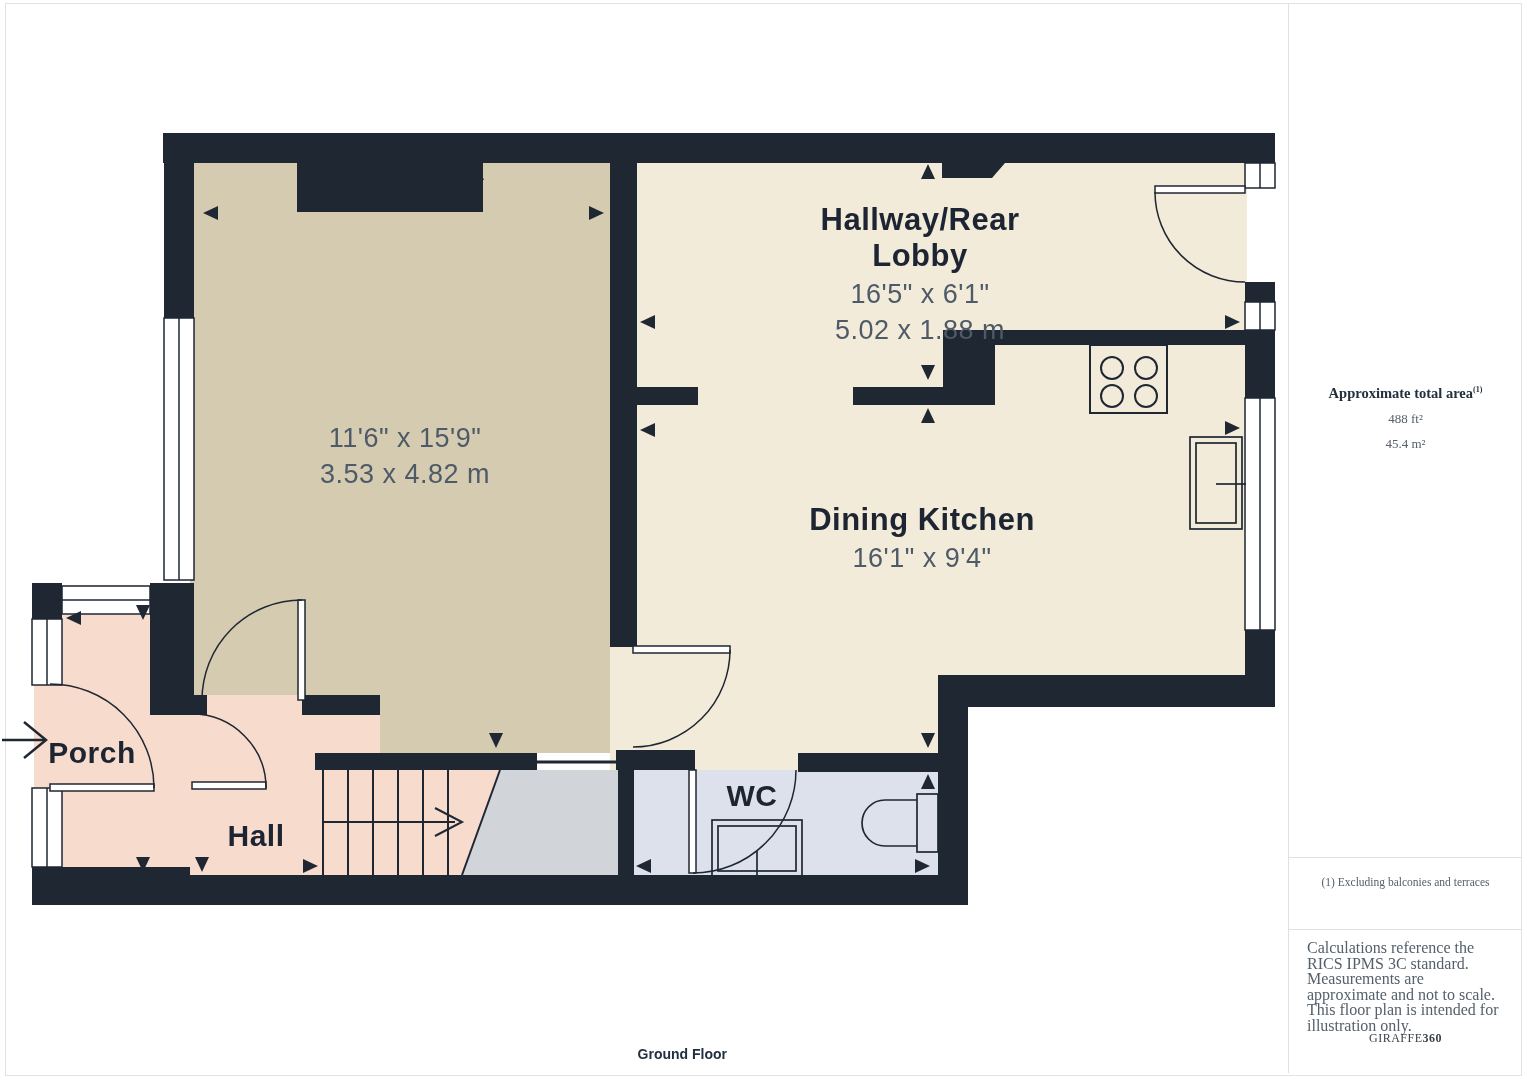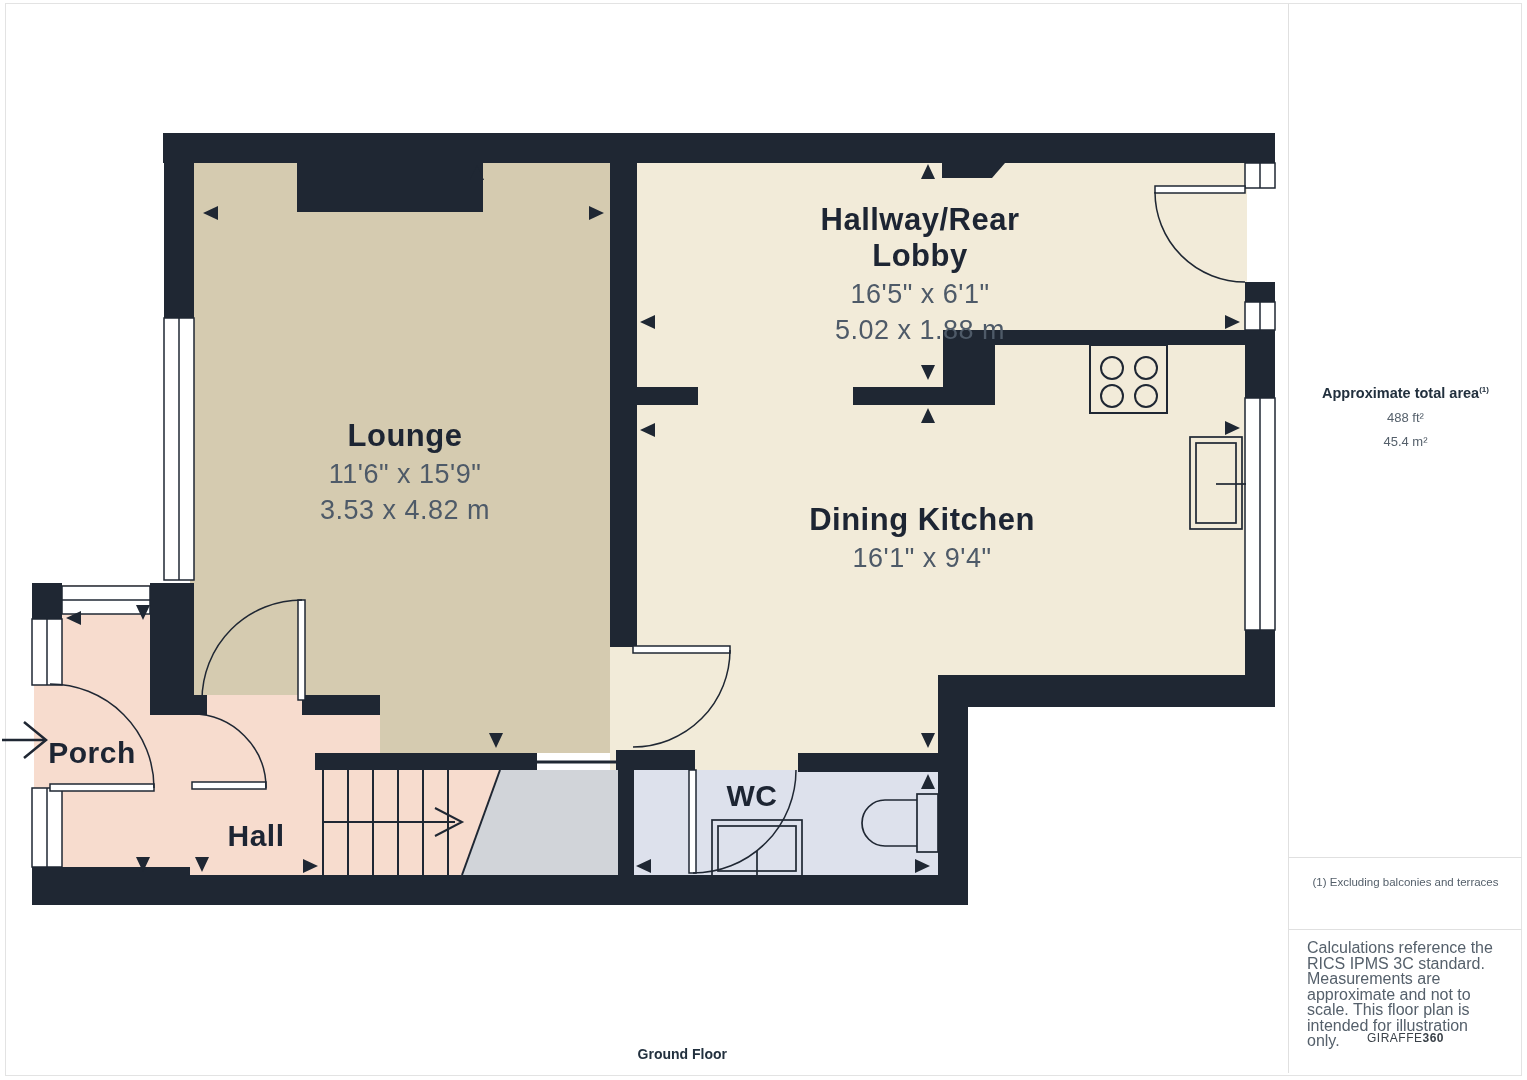--- a/index.html
+++ b/index.html
@@ -9,21 +9,21 @@
   }
   .abs{position:absolute;}
   #frame{left:5px;top:3px;width:1515px;height:1071px;border:1px solid #e3e3e3;pointer-events:none;}
   #plan-svg{left:0;top:0;}
   .room-label{text-align:center;color:#1d2533;}
   .room-name{font-weight:bold;font-size:31px;letter-spacing:.5px;}
   .room-dims{font-size:27px;color:#4e5a68;margin-top:5px;letter-spacing:.5px;}
   .small-room .room-name{font-size:30px;}
   #ground-floor{width:160px;text-align:right;font-size:14px;font-weight:bold;color:#22303e;}
   
-  #sidebar{left:1288px;top:4px;width:233px;height:1069px;border-left:1px solid #e0e0e0;}
+  #sidebar{left:1288px;top:4px;width:233px;height:1069px;border-left:1px solid #e0e0e0;font-family:Liberation Serif, serif;}
   #area-block{top:381px;width:100%;text-align:center;}
   #area-title{font-size:14.5px;font-weight:bold;color:#22303e;}
   #area-title sup{font-size:8px;}
   .area-val{font-size:13px;color:#55606b;margin-top:9px;}
   .sb-divider{width:100%;border-top:1px solid #e0e0e0;}
   #footnote{top:872px;width:100%;text-align:center;font-size:11.5px;color:#55606b;padding:0;}
   #disclaimer{top:936px;left:0;width:197px;padding:0 18px;text-align:left;font-size:16px;line-height:15.5px;color:#55606b;}
   #brand{top:1027px;width:100%;text-align:center;font-size:12px;color:#3a4148;letter-spacing:.5px;}
   #brand .b{font-weight:bold;}
 </style>
@@ -191,21 +191,20 @@
     <polygon points="496,748 489,733 503,733"></polygon>
   </g>
 
   <g stroke="#1f2733" stroke-width="2.5" fill="none">
     <line x1="2" y1="740" x2="44" y2="740"></line>
     <polyline points="24,722 46,740 24,758"></polyline>
   </g>
 </svg>
 
 <div class="abs room-label" style="left:255px;top:418px;width:300px;">
-  <div class="room-name">Lounge</div>
   <div class="room-dims">11'6" x 15'9"</div>
   <div class="room-dims">3.53 x 4.82 m</div>
 </div>
 
 <div class="abs room-label" style="left:770px;top:202px;width:300px;">
   <div class="room-name">Hallway/Rear Lobby</div>
   <div class="room-dims">16'5" x 6'1"</div>
   <div class="room-dims">5.02 x 1.88 m</div>
 </div>
 

